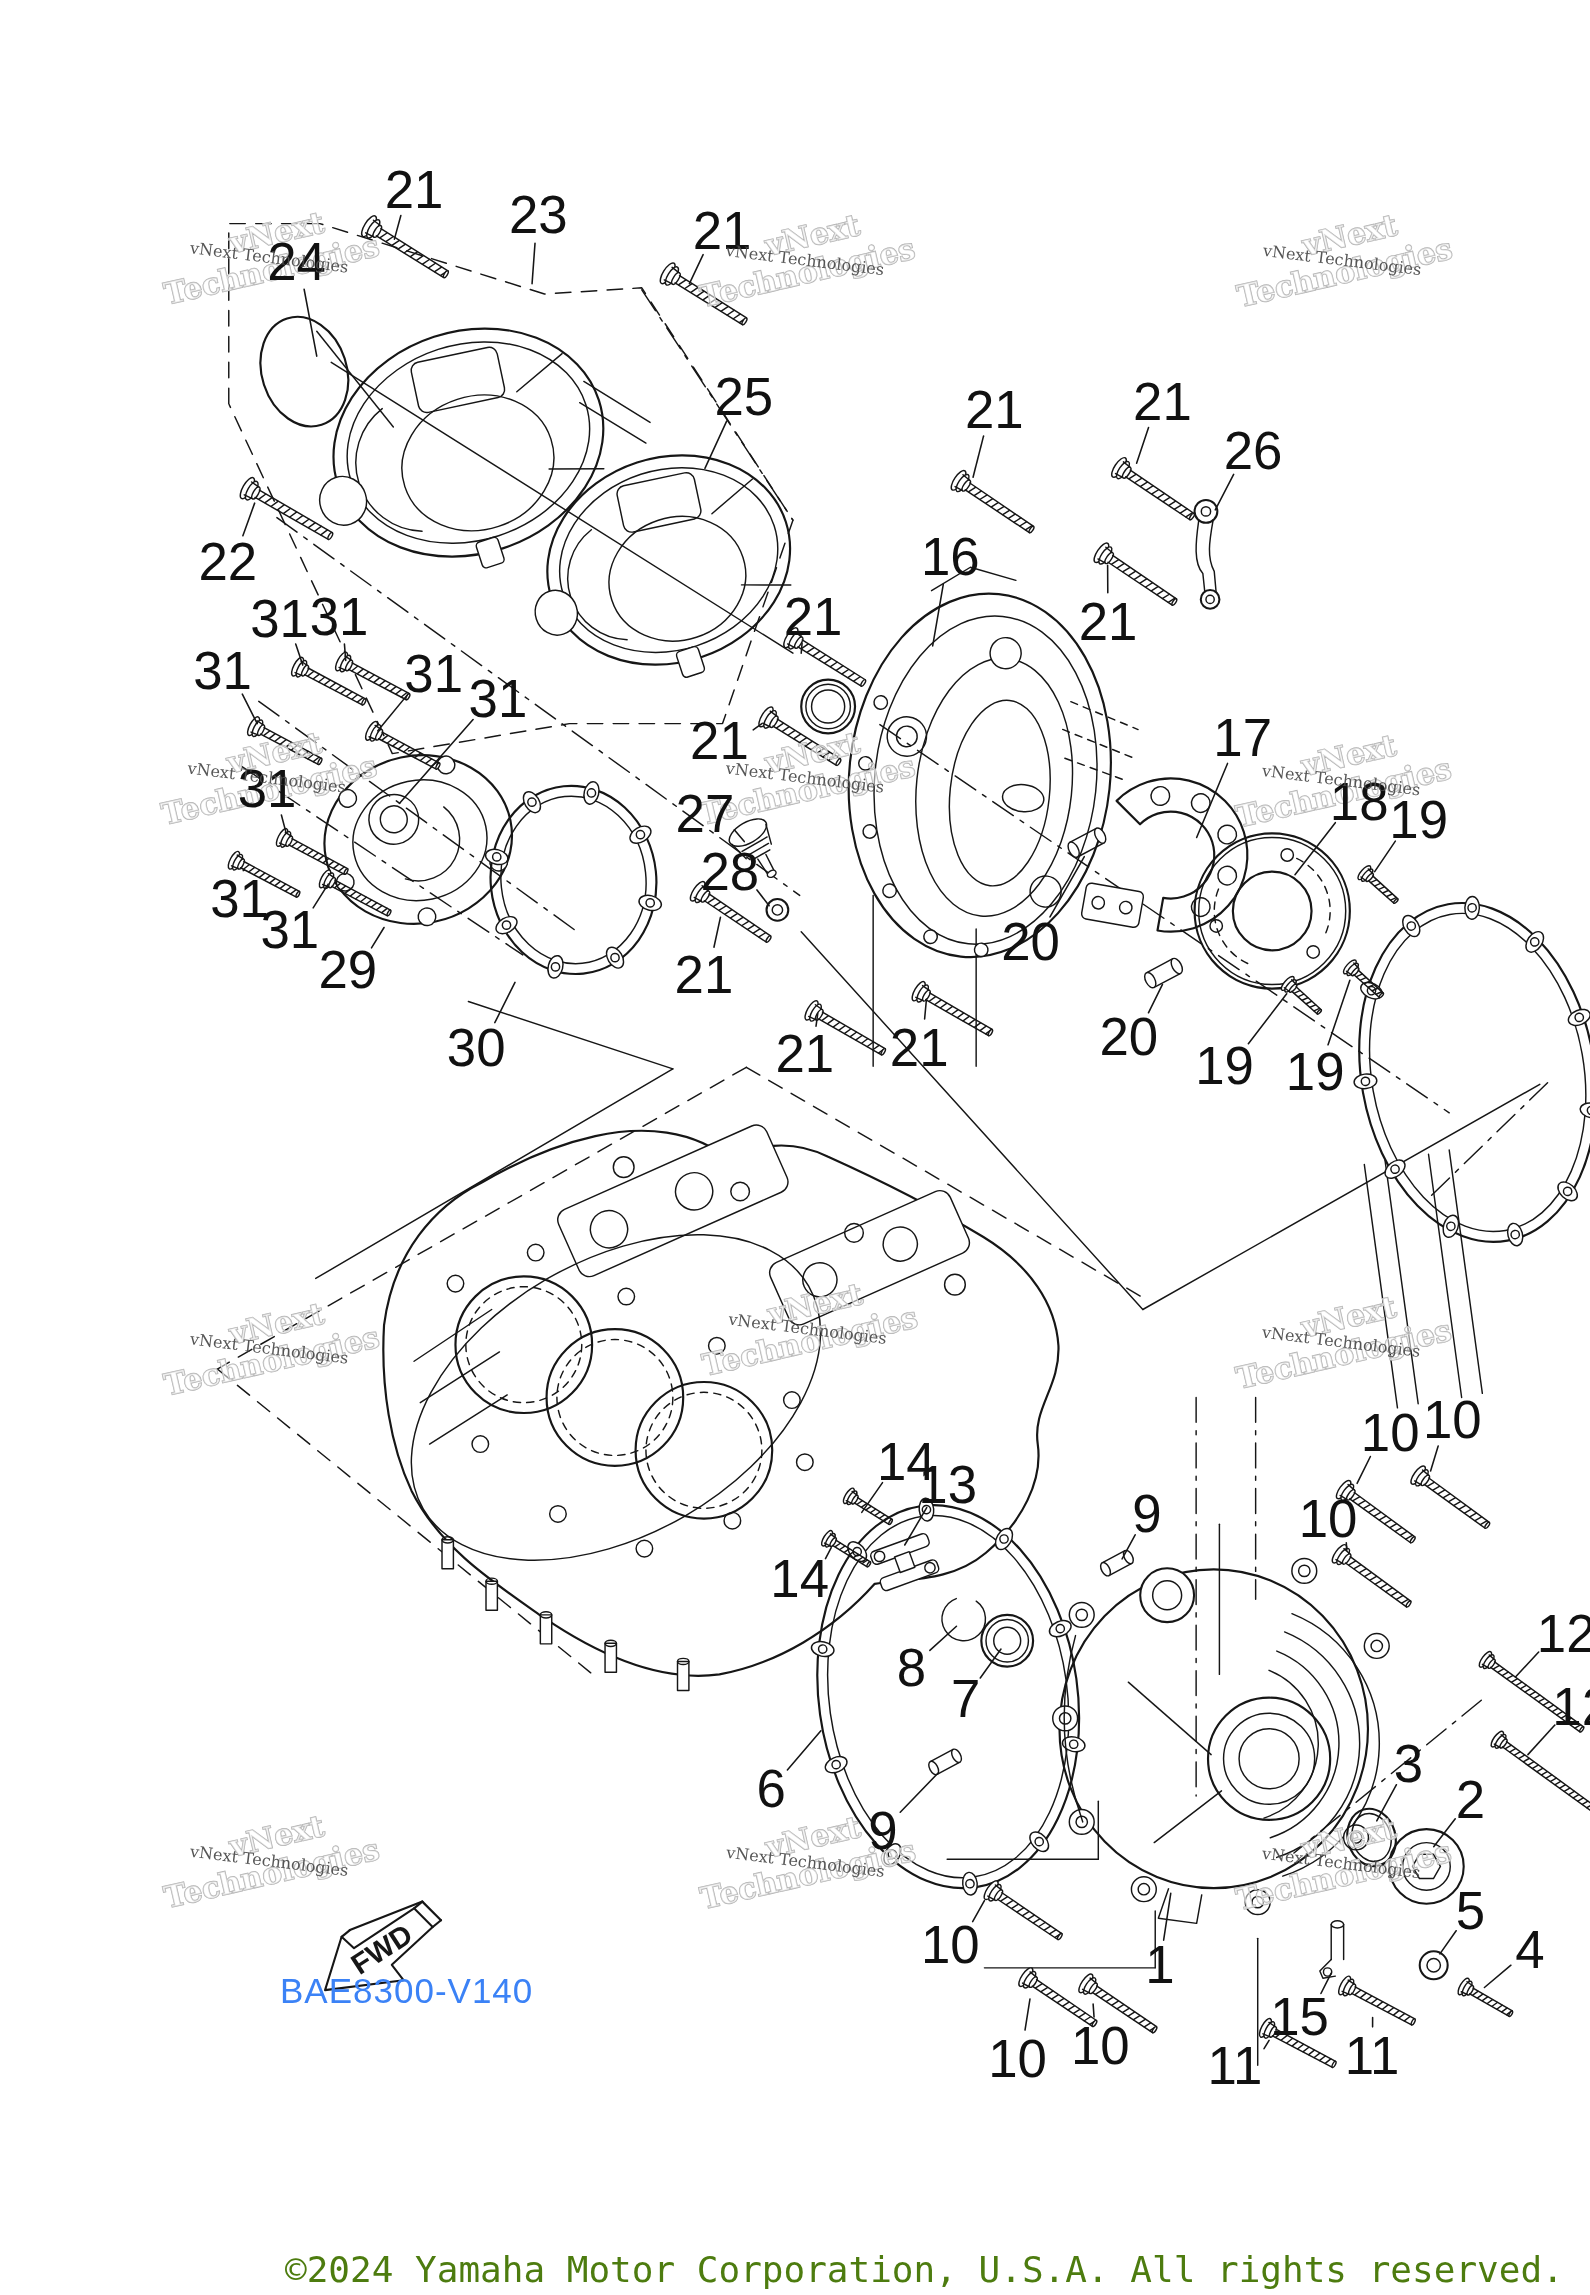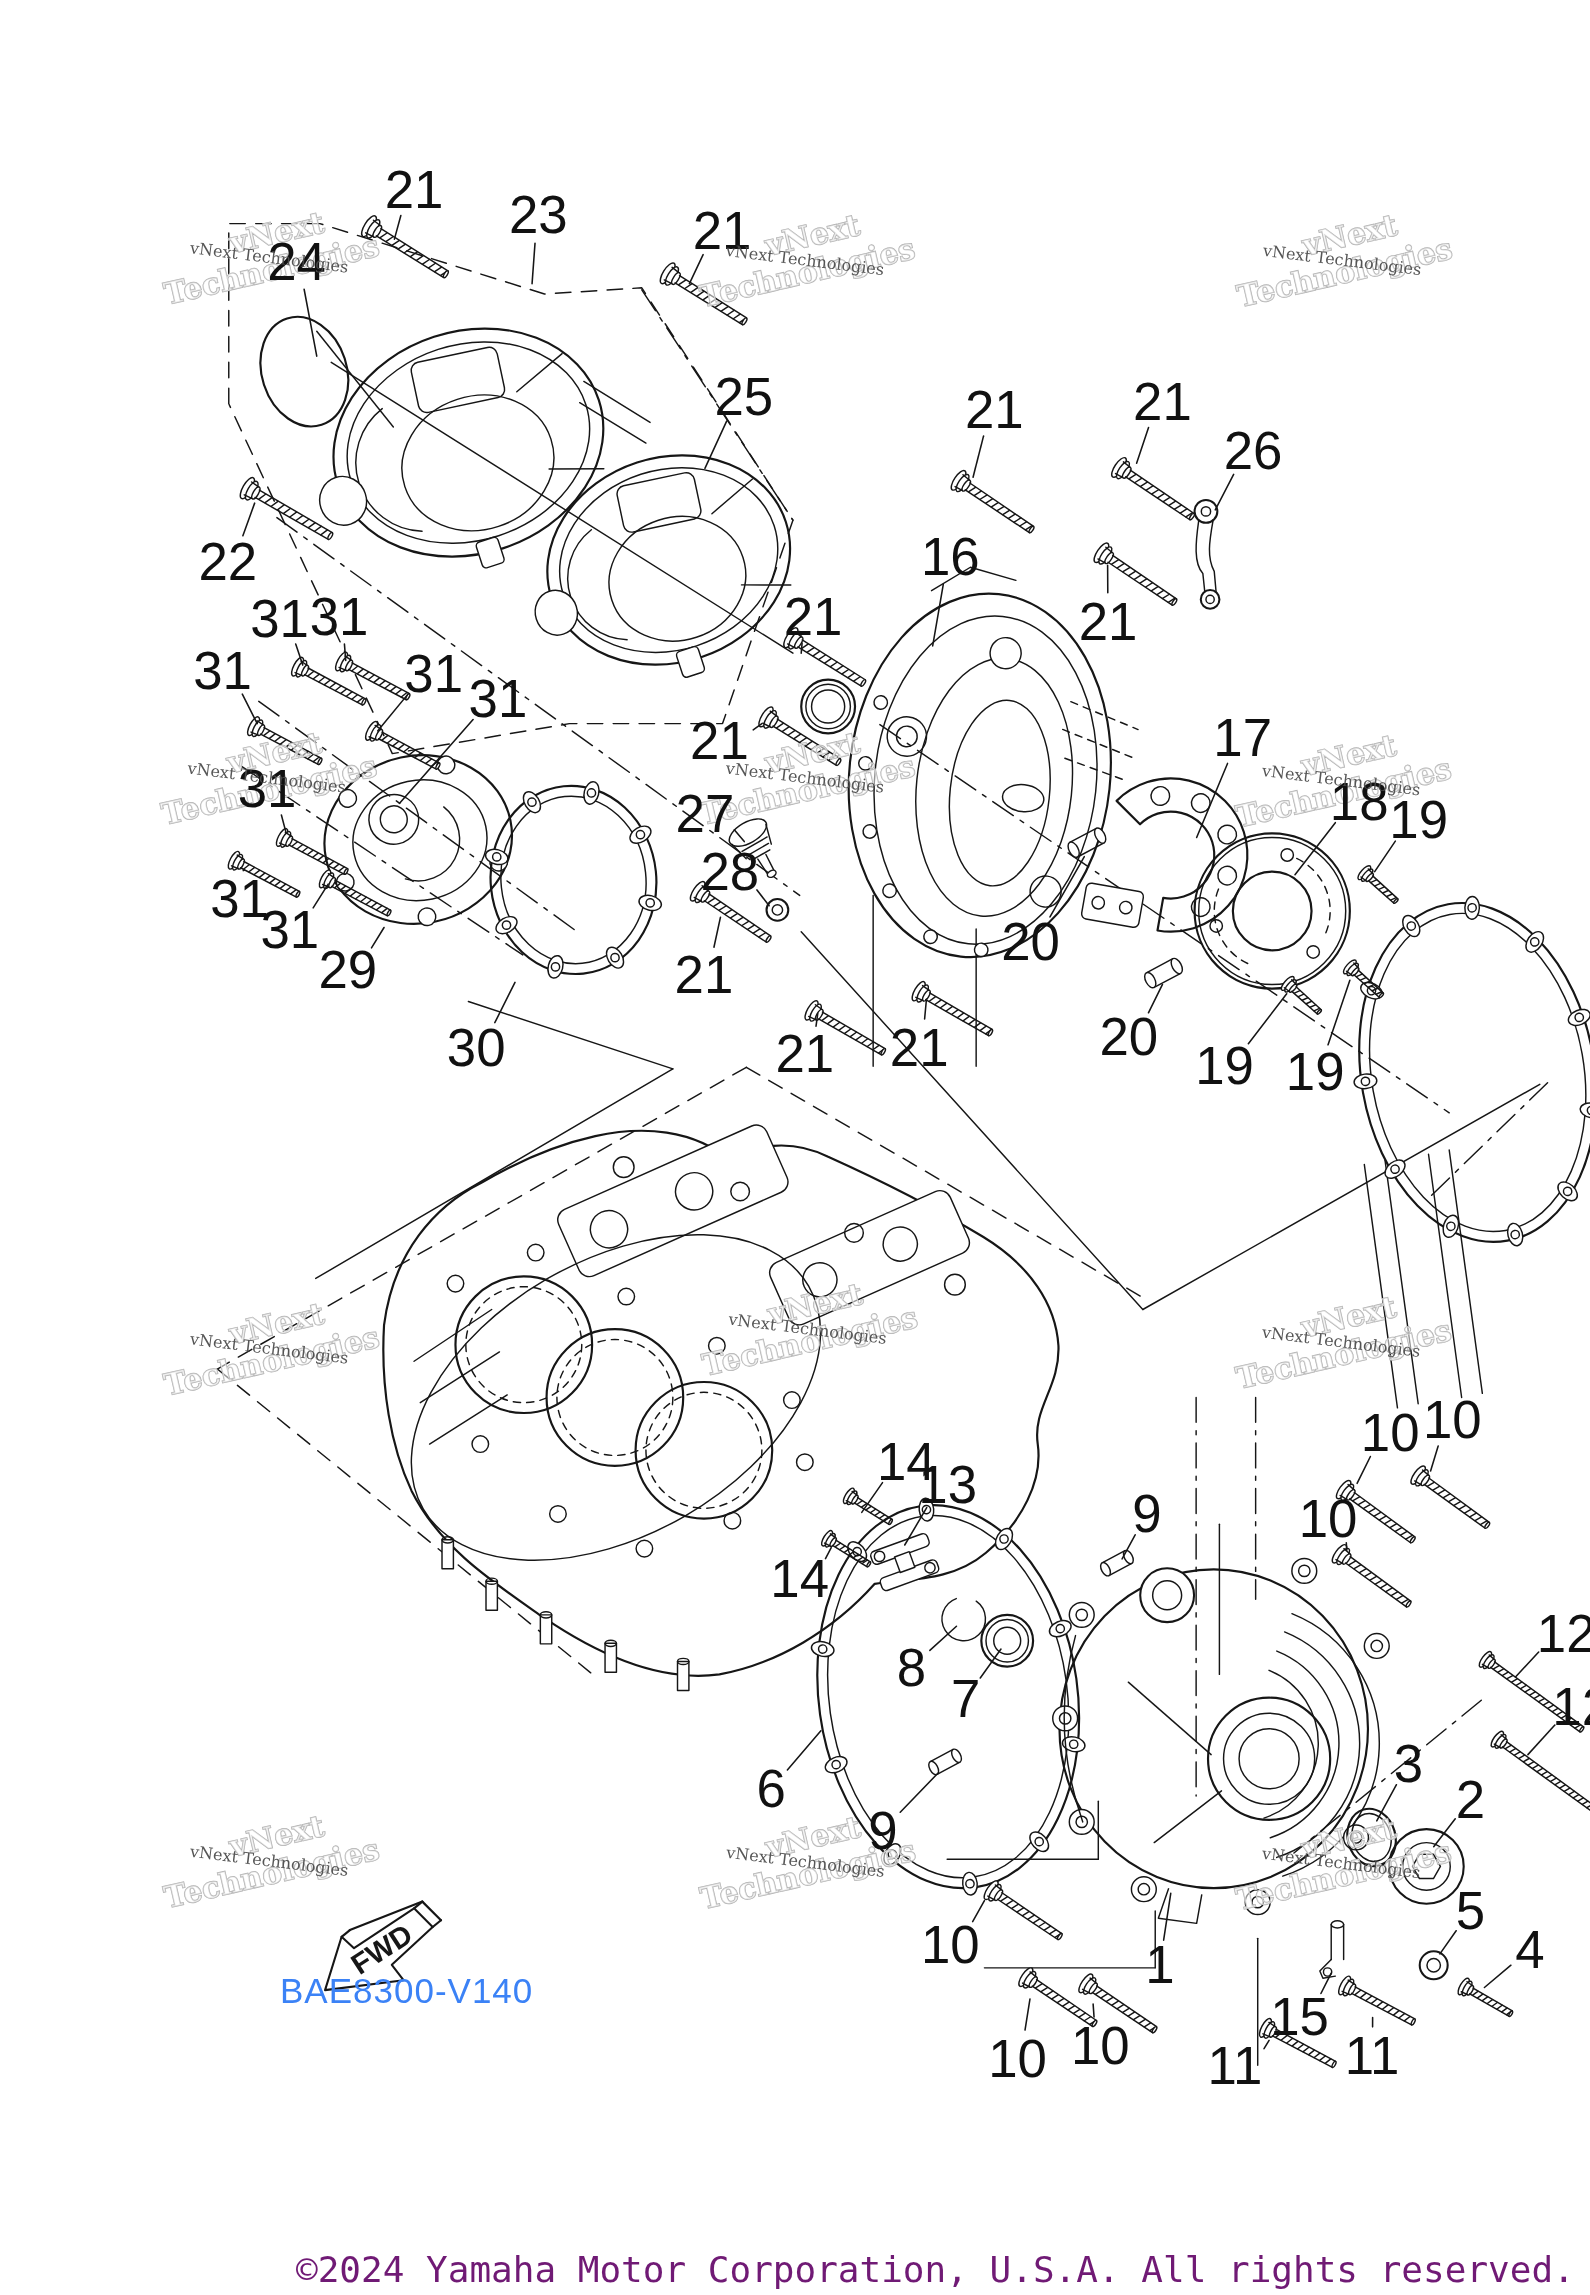--- a/index.html
+++ b/index.html
@@ -15,22 +15,22 @@
   .dsh{stroke-dasharray:30 20;}
   .dsh2{stroke-dasharray:14 12;}
   .chn{stroke-dasharray:48 16 8 16;}
   .lbl{font-family:"Liberation Sans",sans-serif;font-size:102px;fill:#111111;}
   .wm-big{font-family:"DejaVu Serif",serif;font-weight:bold;font-size:58px;
           fill:#ffffff;fill-opacity:.55;stroke:#b0b0b0;stroke-width:2.6;paint-order:stroke;}
   .wm-small{font-family:"DejaVu Serif",serif;font-size:31px;fill:#4a4a4a;opacity:.93;}
   .fwd-txt{font-family:"Liberation Sans",sans-serif;font-weight:bold;font-size:56px;fill:#161616;}
   .part-code{position:absolute;left:280px;top:1971px;font-family:Liberation Sans, sans-serif;
              font-size:35px;color:#3b82f6;letter-spacing:1px;}
-  .copyright{position:absolute;left:296px;top:2249px;font-family:"DejaVu Sans Mono",monospace;
-             font-size:36px;color:#701a75;white-space:nowrap;}
+  .copyright{position:absolute;left:285px;top:2249px;font-family:"DejaVu Sans Mono",monospace;
+             font-size:36px;color:#4d7c0f;white-space:nowrap;}
 </style>
 </head>
 <body>
 
 <svg id="art" xmlns="http://www.w3.org/2000/svg" viewBox="0 0 3072 4434">
     <g>
       <line x1="1240" y1="560" x2="1532" y2="1005" class="lt chn"></line>
       <line x1="535" y1="1000" x2="1545" y2="1730" class="lt chn"></line>
       <line x1="500" y1="1355" x2="1115" y2="1800" class="lt chn"></line>
       <line x1="466" y1="1480" x2="1010" y2="1845" class="lt chn"></line>

